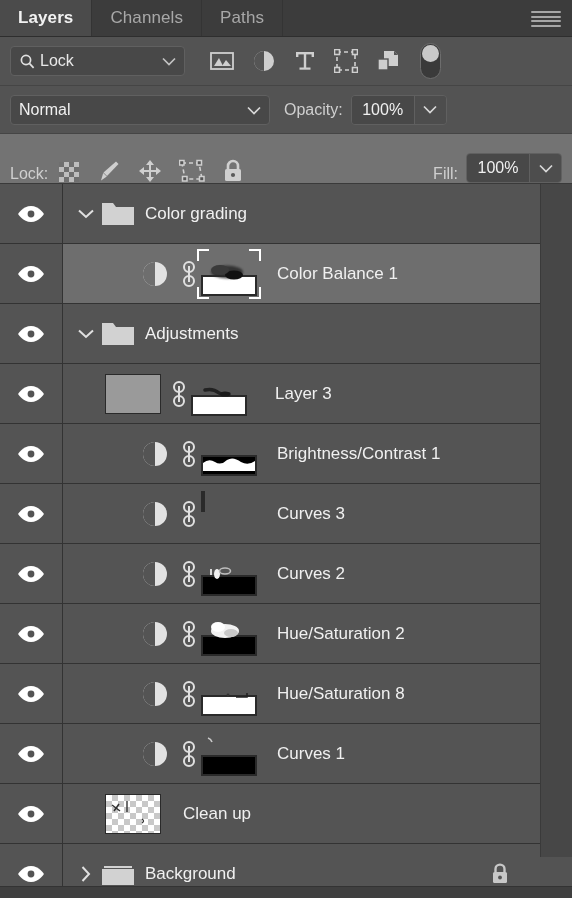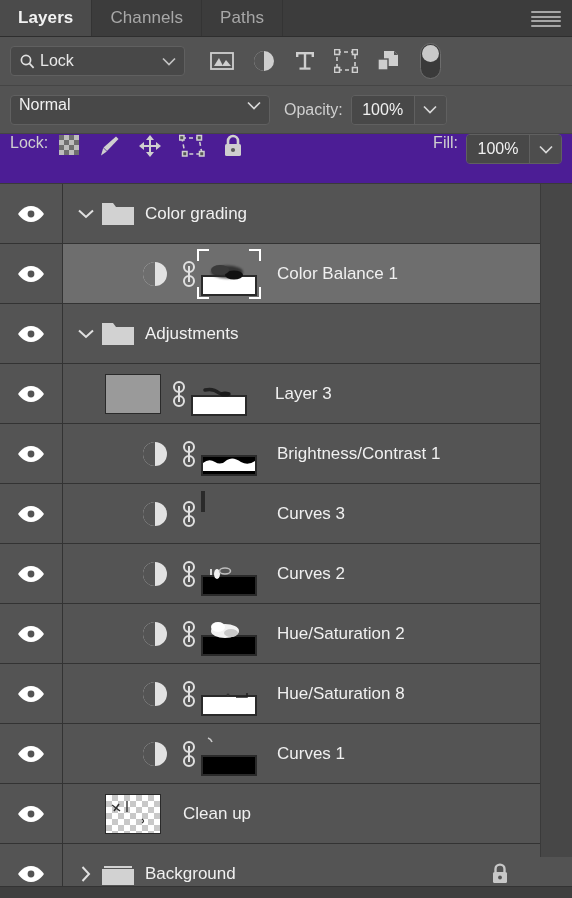--- a/index.html
+++ b/index.html
@@ -58,43 +58,43 @@
 
   
   .blendrow {
     height: 48px; background: #535353;
     display: flex; align-items: center; padding: 0 10px;
     border-bottom: 1px solid #454545;
   }
   .blendsel {
     width: 260px; height: 30px; background: #484848;
     border: 1px solid #606060; border-radius: 4px;
-    display: flex; padding: 0 8px;
+    display: flex; align-items: center; padding: 0 8px;
     color: #f0f0f0; font-size: 16px;
   }
   .blendsel .label { flex: 1; }
   .fieldlabel { color: #cfcfcf; font-size: 16px; margin-left: 14px; margin-right: 8px; }
   .numfield {
     display: flex; align-items: stretch; height: 30px;
     border: 1px solid #606060; border-radius: 4px; overflow: hidden;
   }
   .numfield .val {
     background: #484848; color: #f0f0f0; font-size: 16px;
     display: flex; align-items: center; justify-content: center;
     width: 62px;
   }
   .numfield .stepper {
     background: #4d4d4d; width: 32px; border-left: 1px solid #606060;
     display: flex; align-items: center; justify-content: center;
   }
 
   
   .lockrow {
-    height: 50px; background: #4c1d95;
-    display: flex; align-items: flex-start; padding: 0 10px;
+    height: 50px; background: #737373;
+    display: flex; align-items: flex-end; padding: 0 10px;
     border-bottom: 1px solid #3a3a3a;
   }
   .locklabel { color: #cfcfcf; font-size: 16px; margin-right: 10px; }
   .lockicon { margin-right: 17px; display: flex; align-items: center; }
   .fillspacer { flex: 1; }
 
   
   .layerlist { position: relative; background: #fde047; height: 673px; }
   .row {
     position: relative; height: 60px; display: flex; align-items: stretch;

